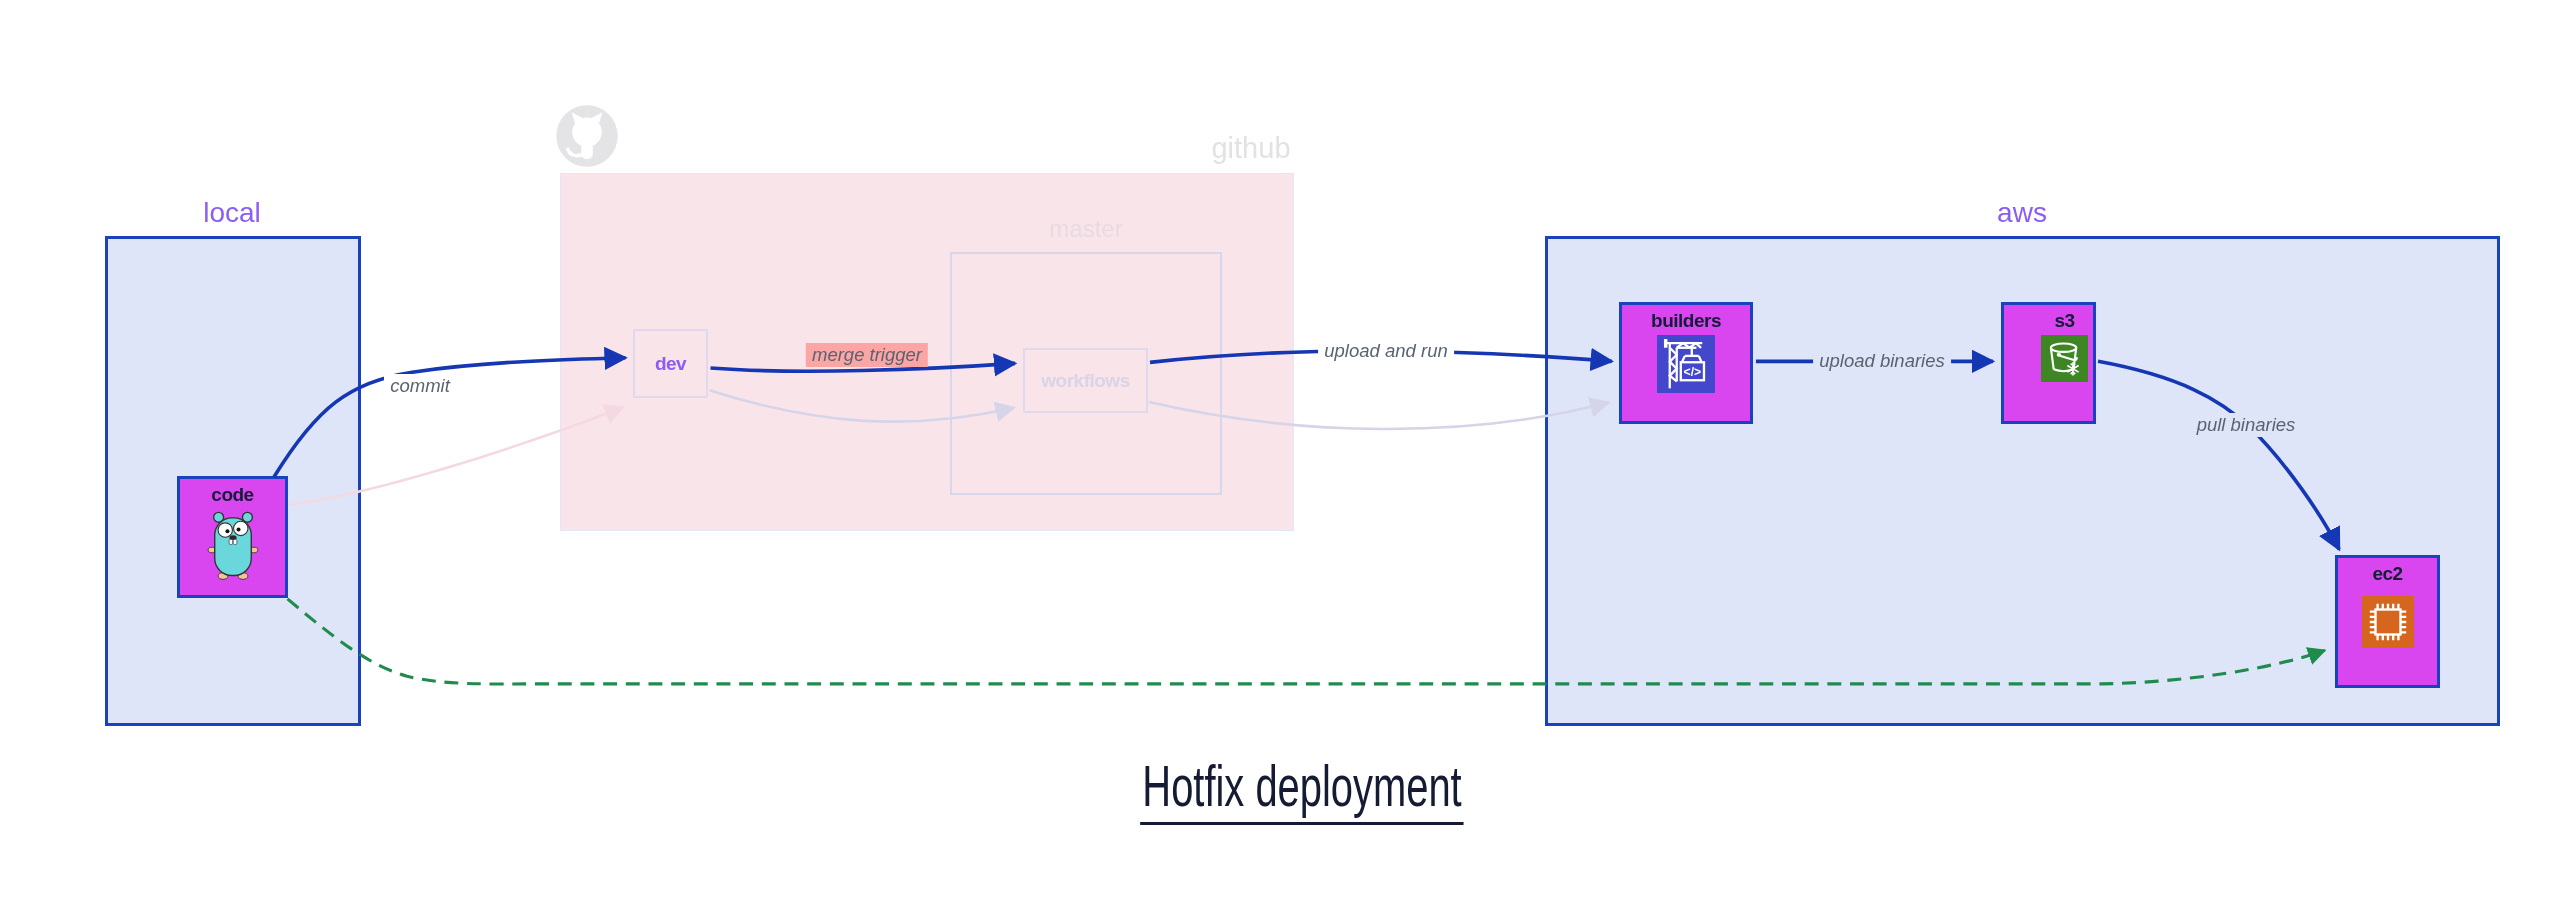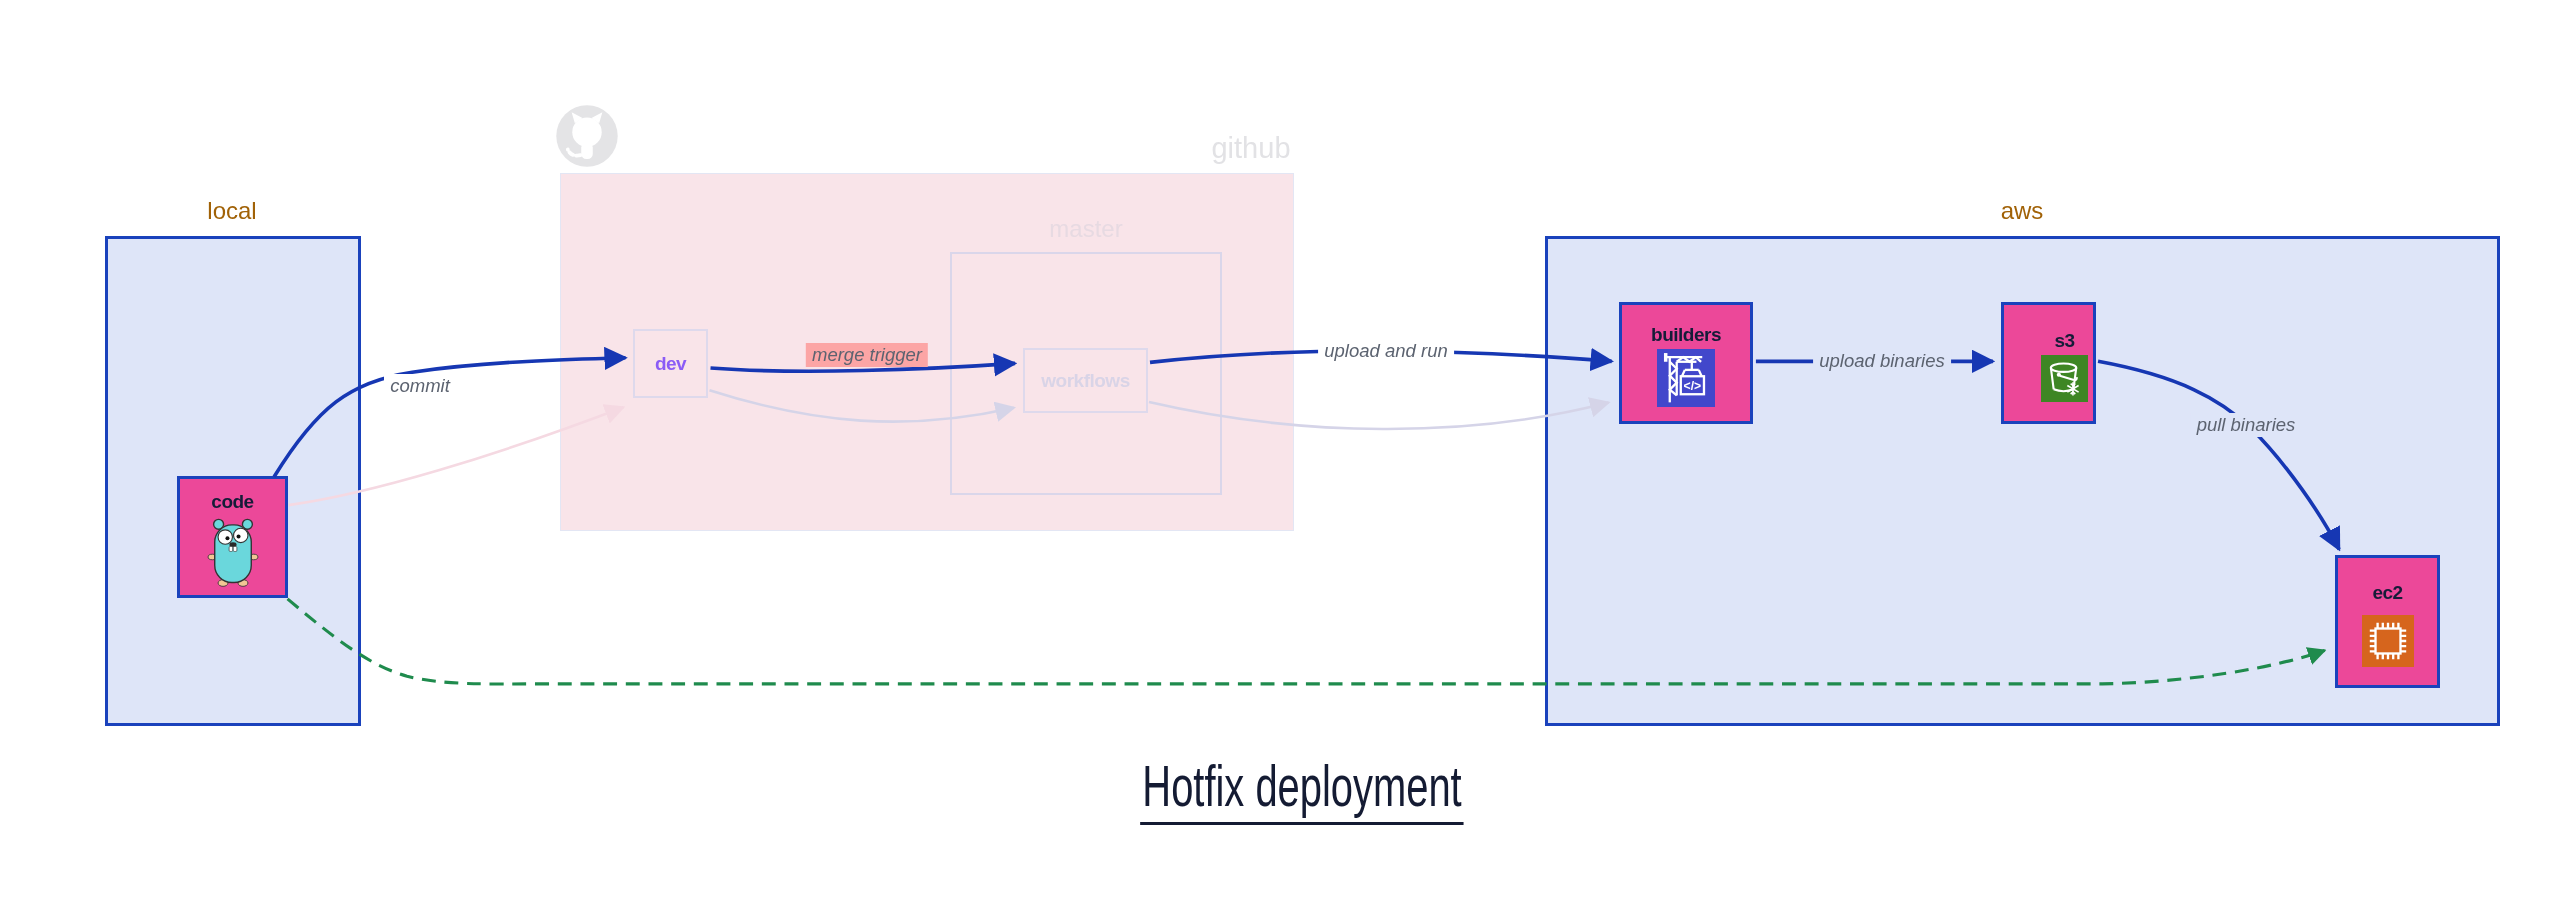--- a/index.html
+++ b/index.html
@@ -9,33 +9,33 @@
   
   .region{position:absolute;box-sizing:border-box;}
   .region.blue{background:#dee5f8;border:3.1px solid #1a42bc;}
   #region-github{left:560px;top:173px;width:734px;height:358px;
                  background:#f9e4e9;border:1.5px solid #e3e6f4;}
   #region-local{left:105px;top:236px;width:256px;height:490px;}
   #region-aws{left:1545px;top:236px;width:955px;height:490px;}
   #box-master{position:absolute;left:950px;top:252px;width:272px;height:243px;
               box-sizing:border-box;border:2.1px solid #dad6ea;}
 
-  .section-label{position:absolute;transform:translateX(-50%);font-size:24px;
-                 color:#a16207;white-space:nowrap;z-index:4;}
+  .section-label{position:absolute;transform:translateX(-50%);font-size:28px;
+                 color:#8b5cf6;white-space:nowrap;z-index:4;}
   #label-local{left:232px;top:197px;}
   #label-aws{left:2022px;top:197px;}
   #label-github{position:absolute;left:1251px;top:132px;transform:translateX(-50%);
                 font-size:29px;color:#e2e2e5;z-index:1;white-space:nowrap;}
   #label-master{position:absolute;left:1086px;top:215px;transform:translateX(-50%);
                 font-size:24px;color:#e7dae2;z-index:1;white-space:nowrap;}
 
   
   .node{position:absolute;box-sizing:border-box;display:flex;flex-direction:column;
         align-items:center;z-index:2;}
-  .node.active{background:#ec4899;border:3.1px solid #1a42bc;justify-content:center;}
+  .node.active{background:#d946ef;border:3.1px solid #1a42bc;}
   .node.faded{border:2.1px solid #ded9ec;justify-content:center;}
   .node-title{font-weight:bold;font-size:19px;color:#151c38;letter-spacing:-0.5px;
               margin-top:5.2px;white-space:nowrap;}
   .node.faded .node-title{margin-top:0;}
   #node-code{left:177px;top:476px;width:111px;height:122px;}
   #node-dev{left:633px;top:329px;width:75px;height:69px;}
   #node-dev .node-title{color:#8b5cf6;}
   #node-workflows{left:1023px;top:348px;width:125px;height:65px;}
   #node-workflows .node-title{color:#d9d4e7;}
   #node-builders{left:1619px;top:302px;width:134px;height:122px;}

